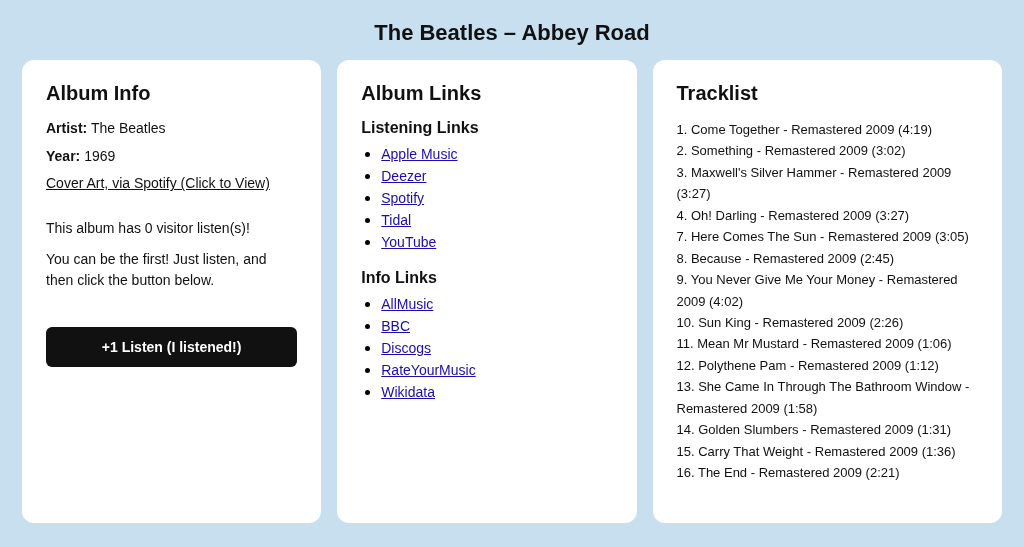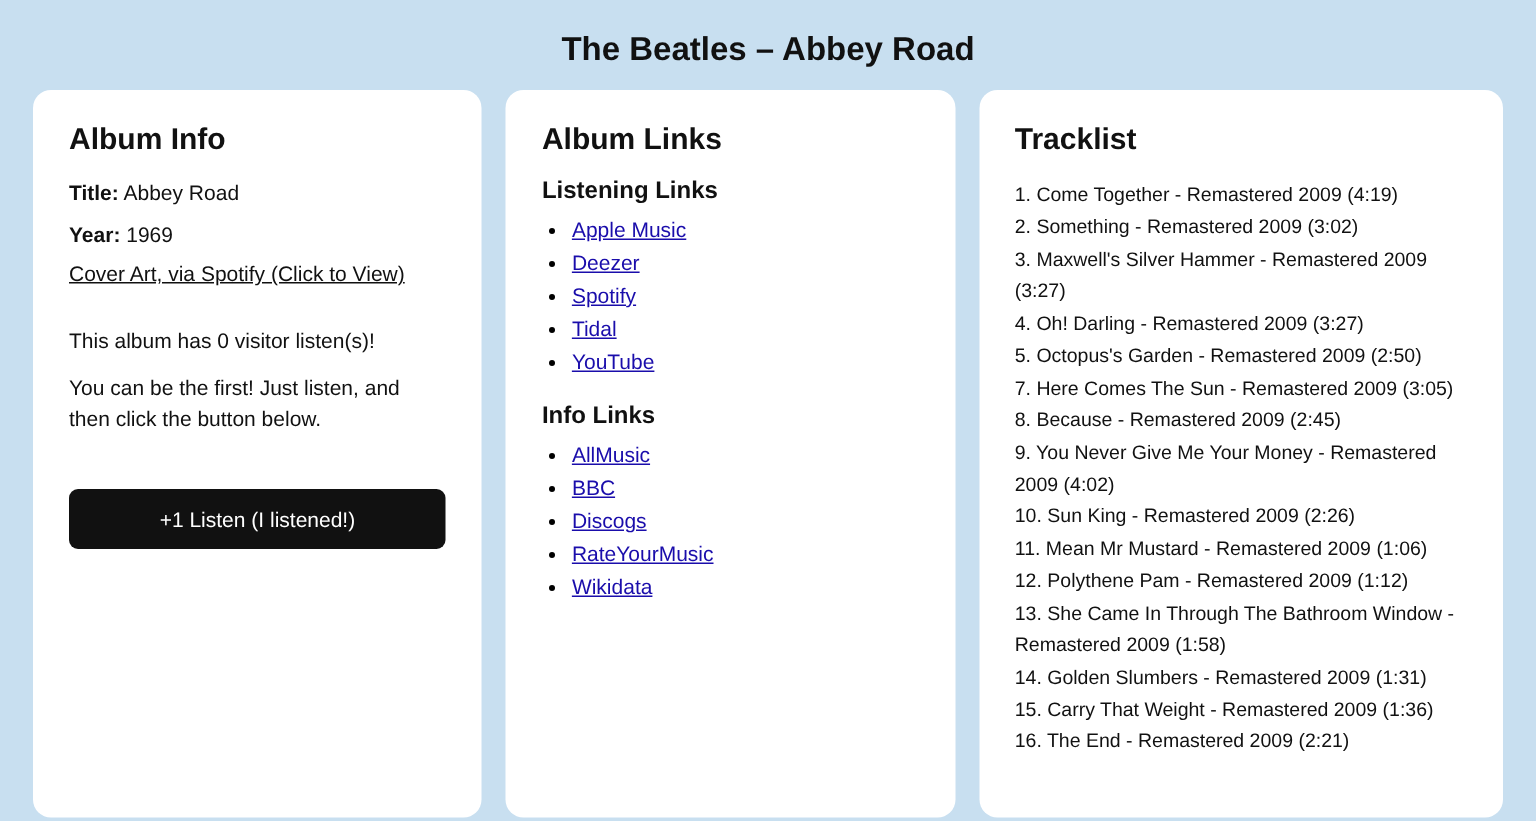--- a/index.html
+++ b/index.html
@@ -69,21 +69,21 @@
       line-height: 1.5;
     }
     .listen-btn {
       background: #111;
       color: #fff;
       border: none;
       border-radius: 6px;
       width: 100%;
       padding: 12px;
       font-size: 14px;
-      font-weight: 400;
+      font-weight: 700;
       cursor: pointer;
       text-align: center;
     }
     
     .links-section-title {
       font-size: 16px;
       font-weight: 700;
       color: #111;
       margin-bottom: 8px;
     }
@@ -115,25 +115,25 @@
 </head>
 <body>
 
 <h1 class="page-title">The Beatles – Abbey Road</h1>
 
 <div class="cards-container">
 
   <div class="card">
     <div class="card-title">Album Info</div>
 
+    <div class="album-info-row">
+      <strong>Artist:</strong>
+      <span>The Beatles</span>
+    </div>
 
-    <div class="album-info-row">
-      <strong>Title:</strong>
-      <span>Abbey Road</span>
-    </div>
 
     <div class="album-info-row">
       <strong>Year:</strong>
       <span>1969</span>
     </div>
 
     <div style="margin-bottom:14px; margin-top:6px;">
       <a class="cover-art-link">Cover Art, via Spotify (Click to View)</a>
     </div>
 
@@ -166,21 +166,20 @@
       </ul>
   </div>
 
   <div class="card tracklist-col">
     <div class="card-title">Tracklist</div>
     <div class="tracklist" id="tracklist-content">
         <div>1. Come Together - Remastered 2009 (4:19)</div>
         <div>2. Something - Remastered 2009 (3:02)</div>
         <div>3. Maxwell's Silver Hammer - Remastered 2009 (3:27)</div>
         <div>4. Oh! Darling - Remastered 2009 (3:27)</div>
-        <div>5. Octopus's Garden - Remastered 2009 (2:50)</div>
         <div>7. Here Comes The Sun - Remastered 2009 (3:05)</div>
         <div>8. Because - Remastered 2009 (2:45)</div>
         <div>9. You Never Give Me Your Money - Remastered 2009 (4:02)</div>
         <div>10. Sun King - Remastered 2009 (2:26)</div>
         <div>11. Mean Mr Mustard - Remastered 2009 (1:06)</div>
         <div>12. Polythene Pam - Remastered 2009 (1:12)</div>
         <div>13. She Came In Through The Bathroom Window - Remastered 2009 (1:58)</div>
         <div>14. Golden Slumbers - Remastered 2009 (1:31)</div>
         <div>15. Carry That Weight - Remastered 2009 (1:36)</div>
         <div>16. The End - Remastered 2009 (2:21)</div>

